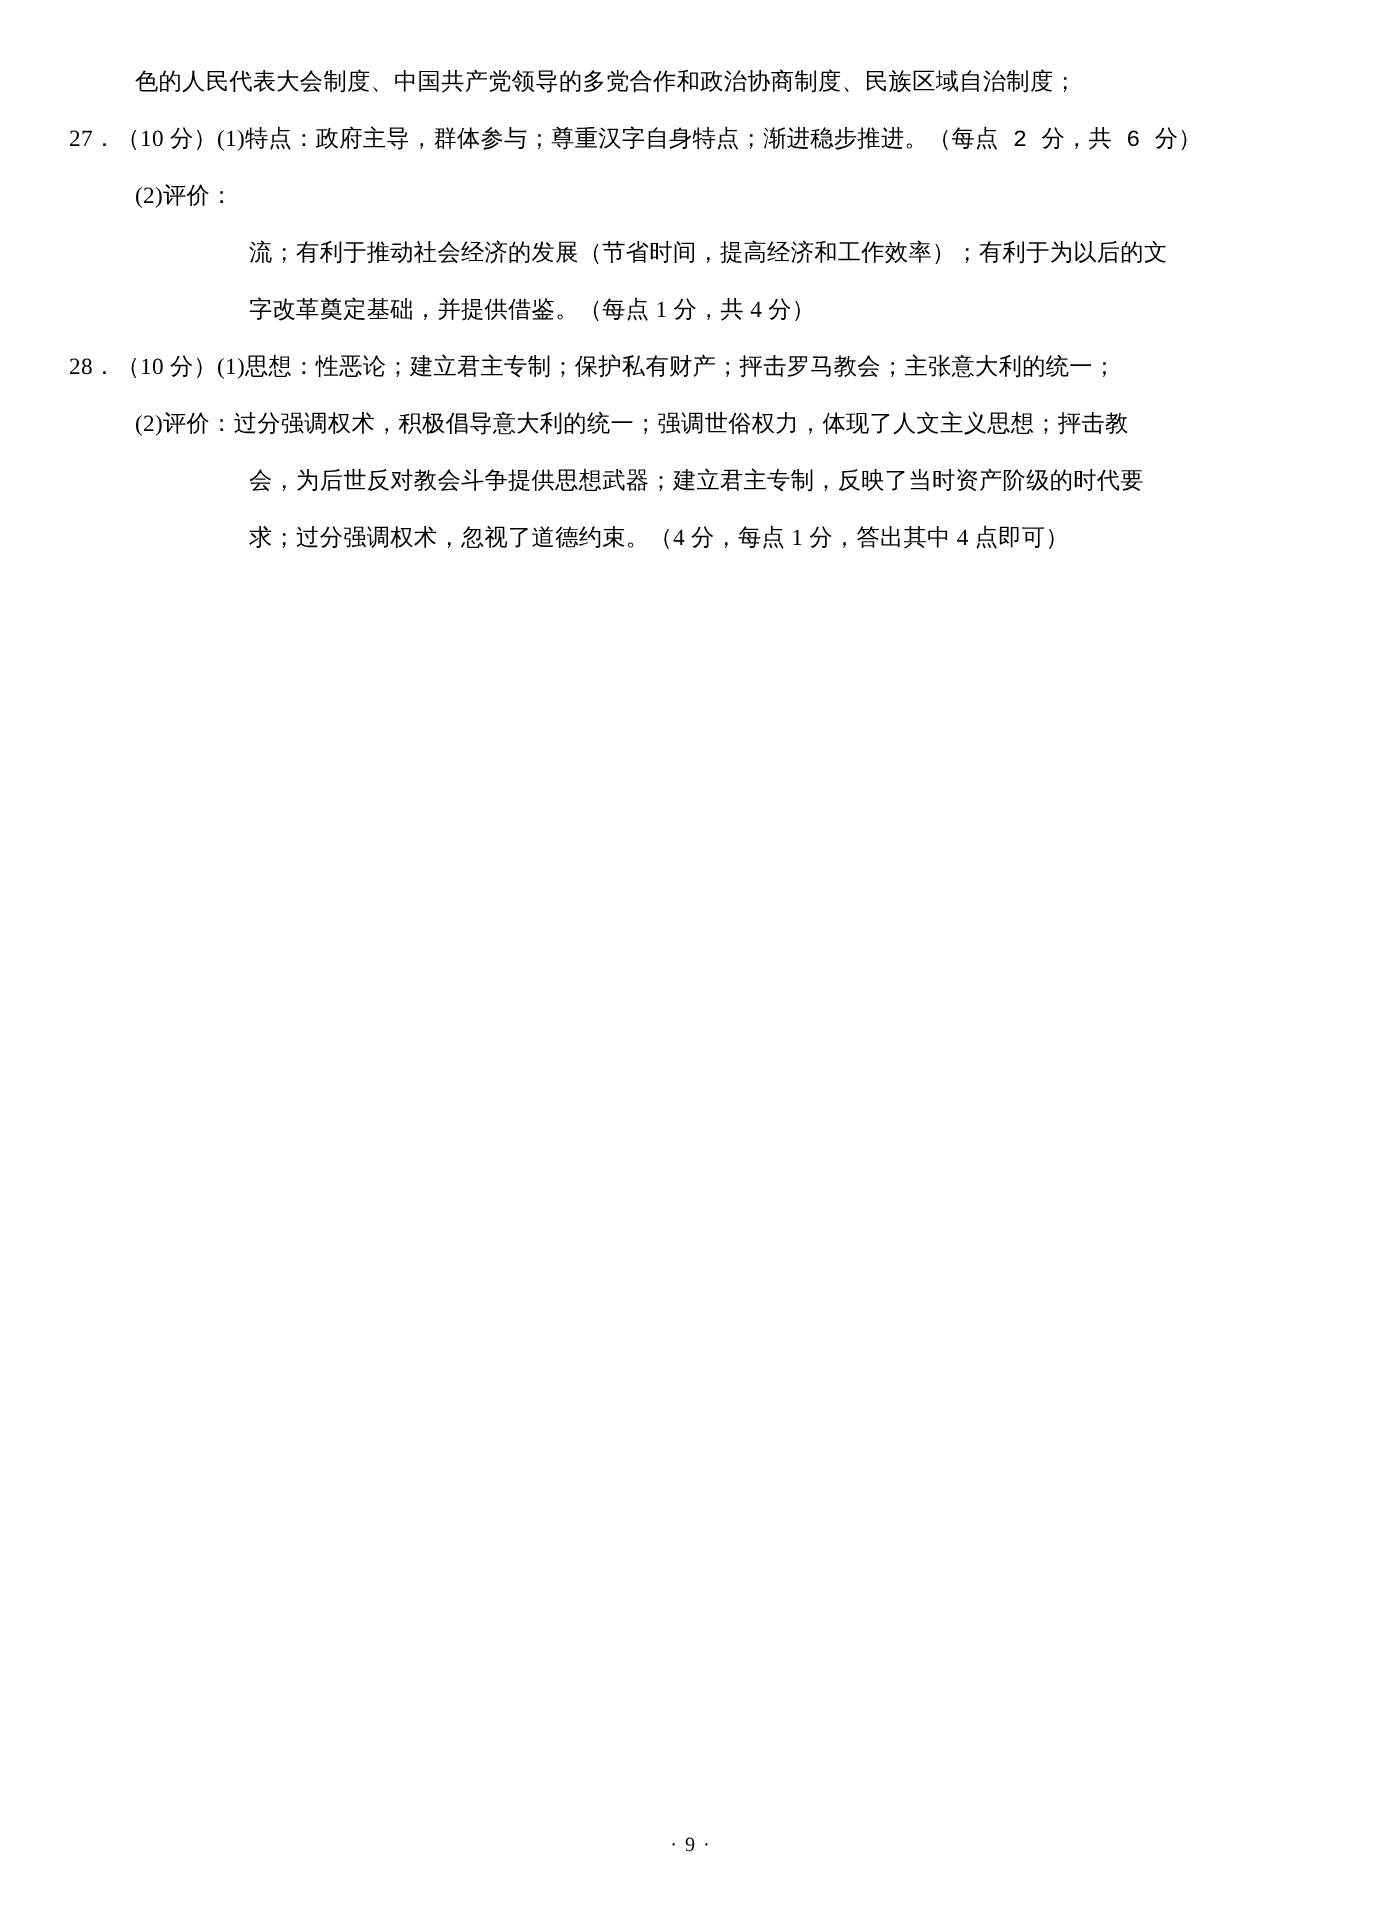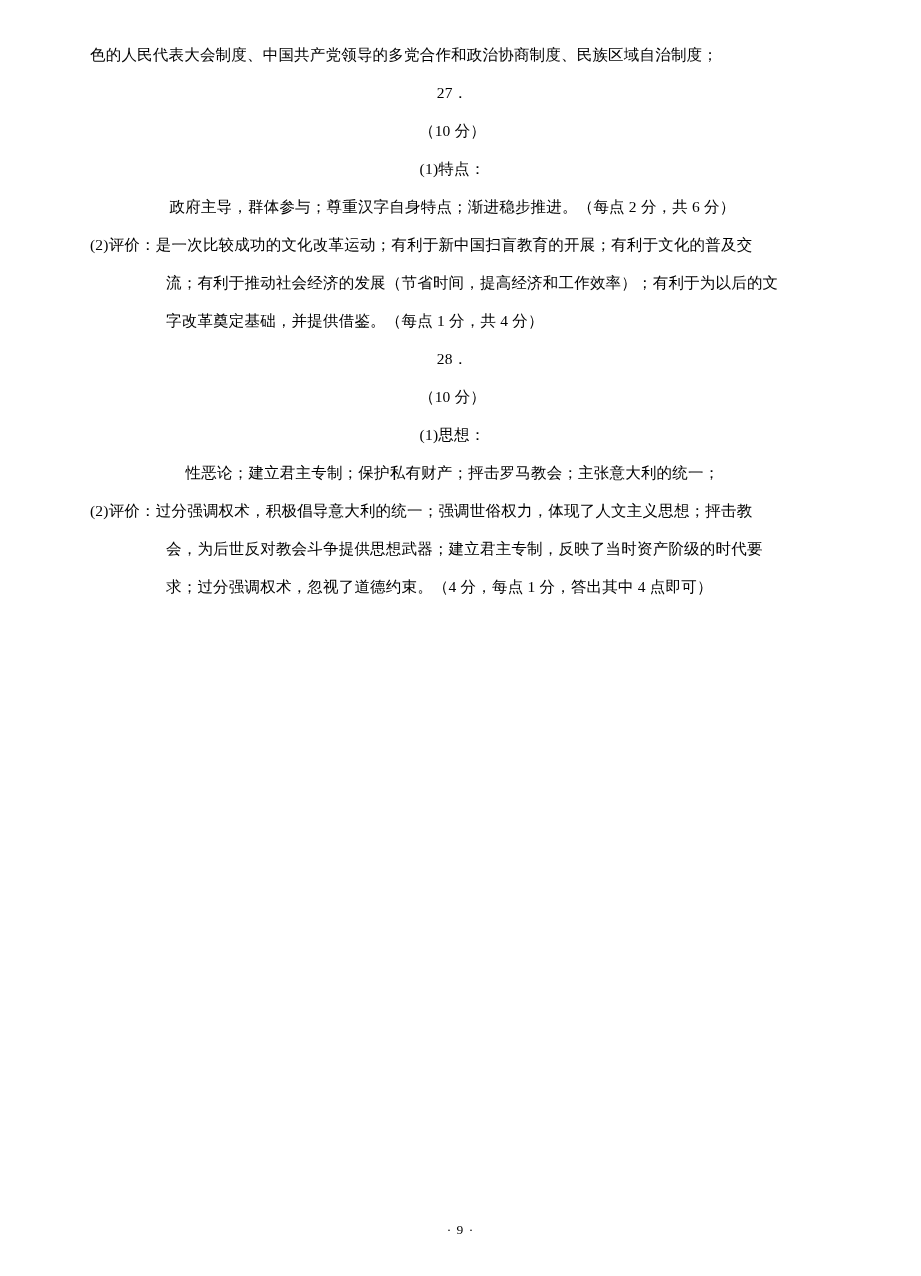--- a/index.html
+++ b/index.html
@@ -20,31 +20,31 @@
     box-sizing: border-box;
     padding: 36px 62px 0 46px;
   }
   .content {
     font-size: 15.5px;
     line-height: 38px;
     letter-spacing: 0.2px;
   }
   .para {
     display: flex;
-    align-items: center;
-    flex-direction: column;
+    align-items: flex-end;
   }
   .marker {
     flex: 0 0 auto;
     white-space: nowrap;
   }
   .body-text {
     flex: 1 1 auto;
     text-align: justify;
     text-justify: inter-ideograph;
+    font-family: Liberation Mono, monospace;
   }
   
   .top-block {
     padding-left: 44px;
   }
   .top-block .line {
     text-align: justify;
     text-justify: inter-ideograph;
   }
   .q-block {
@@ -96,21 +96,20 @@
     <div class="q-block">
       <div class="para">
         <span class="marker">27．</span>
         <span class="marker">（10 分）</span>
         <span class="marker">(1)特点：</span>
         <span class="body-text">政府主导，群体参与；尊重汉字自身特点；渐进稳步推进。（每点 2 分，共 6 分）</span>
       </div>
 
       <div class="sub-para">
         <span class="sub-label">(2)评价：</span>
-        <span class="sub-body">是一次比较成功的文化改革运动；有利于新中国扫盲教育的开展；有利于文化的普及交</span>
       </div>
       <div class="hang">流；有利于推动社会经济的发展（节省时间，提高经济和工作效率）；有利于为以后的文</div>
       <div class="hang">字改革奠定基础，并提供借鉴。（每点 1 分，共 4 分）</div>
     </div>
 
     <div class="q-block">
       <div class="para">
         <span class="marker">28．</span>
         <span class="marker">（10 分）</span>
         <span class="marker">(1)思想：</span>

